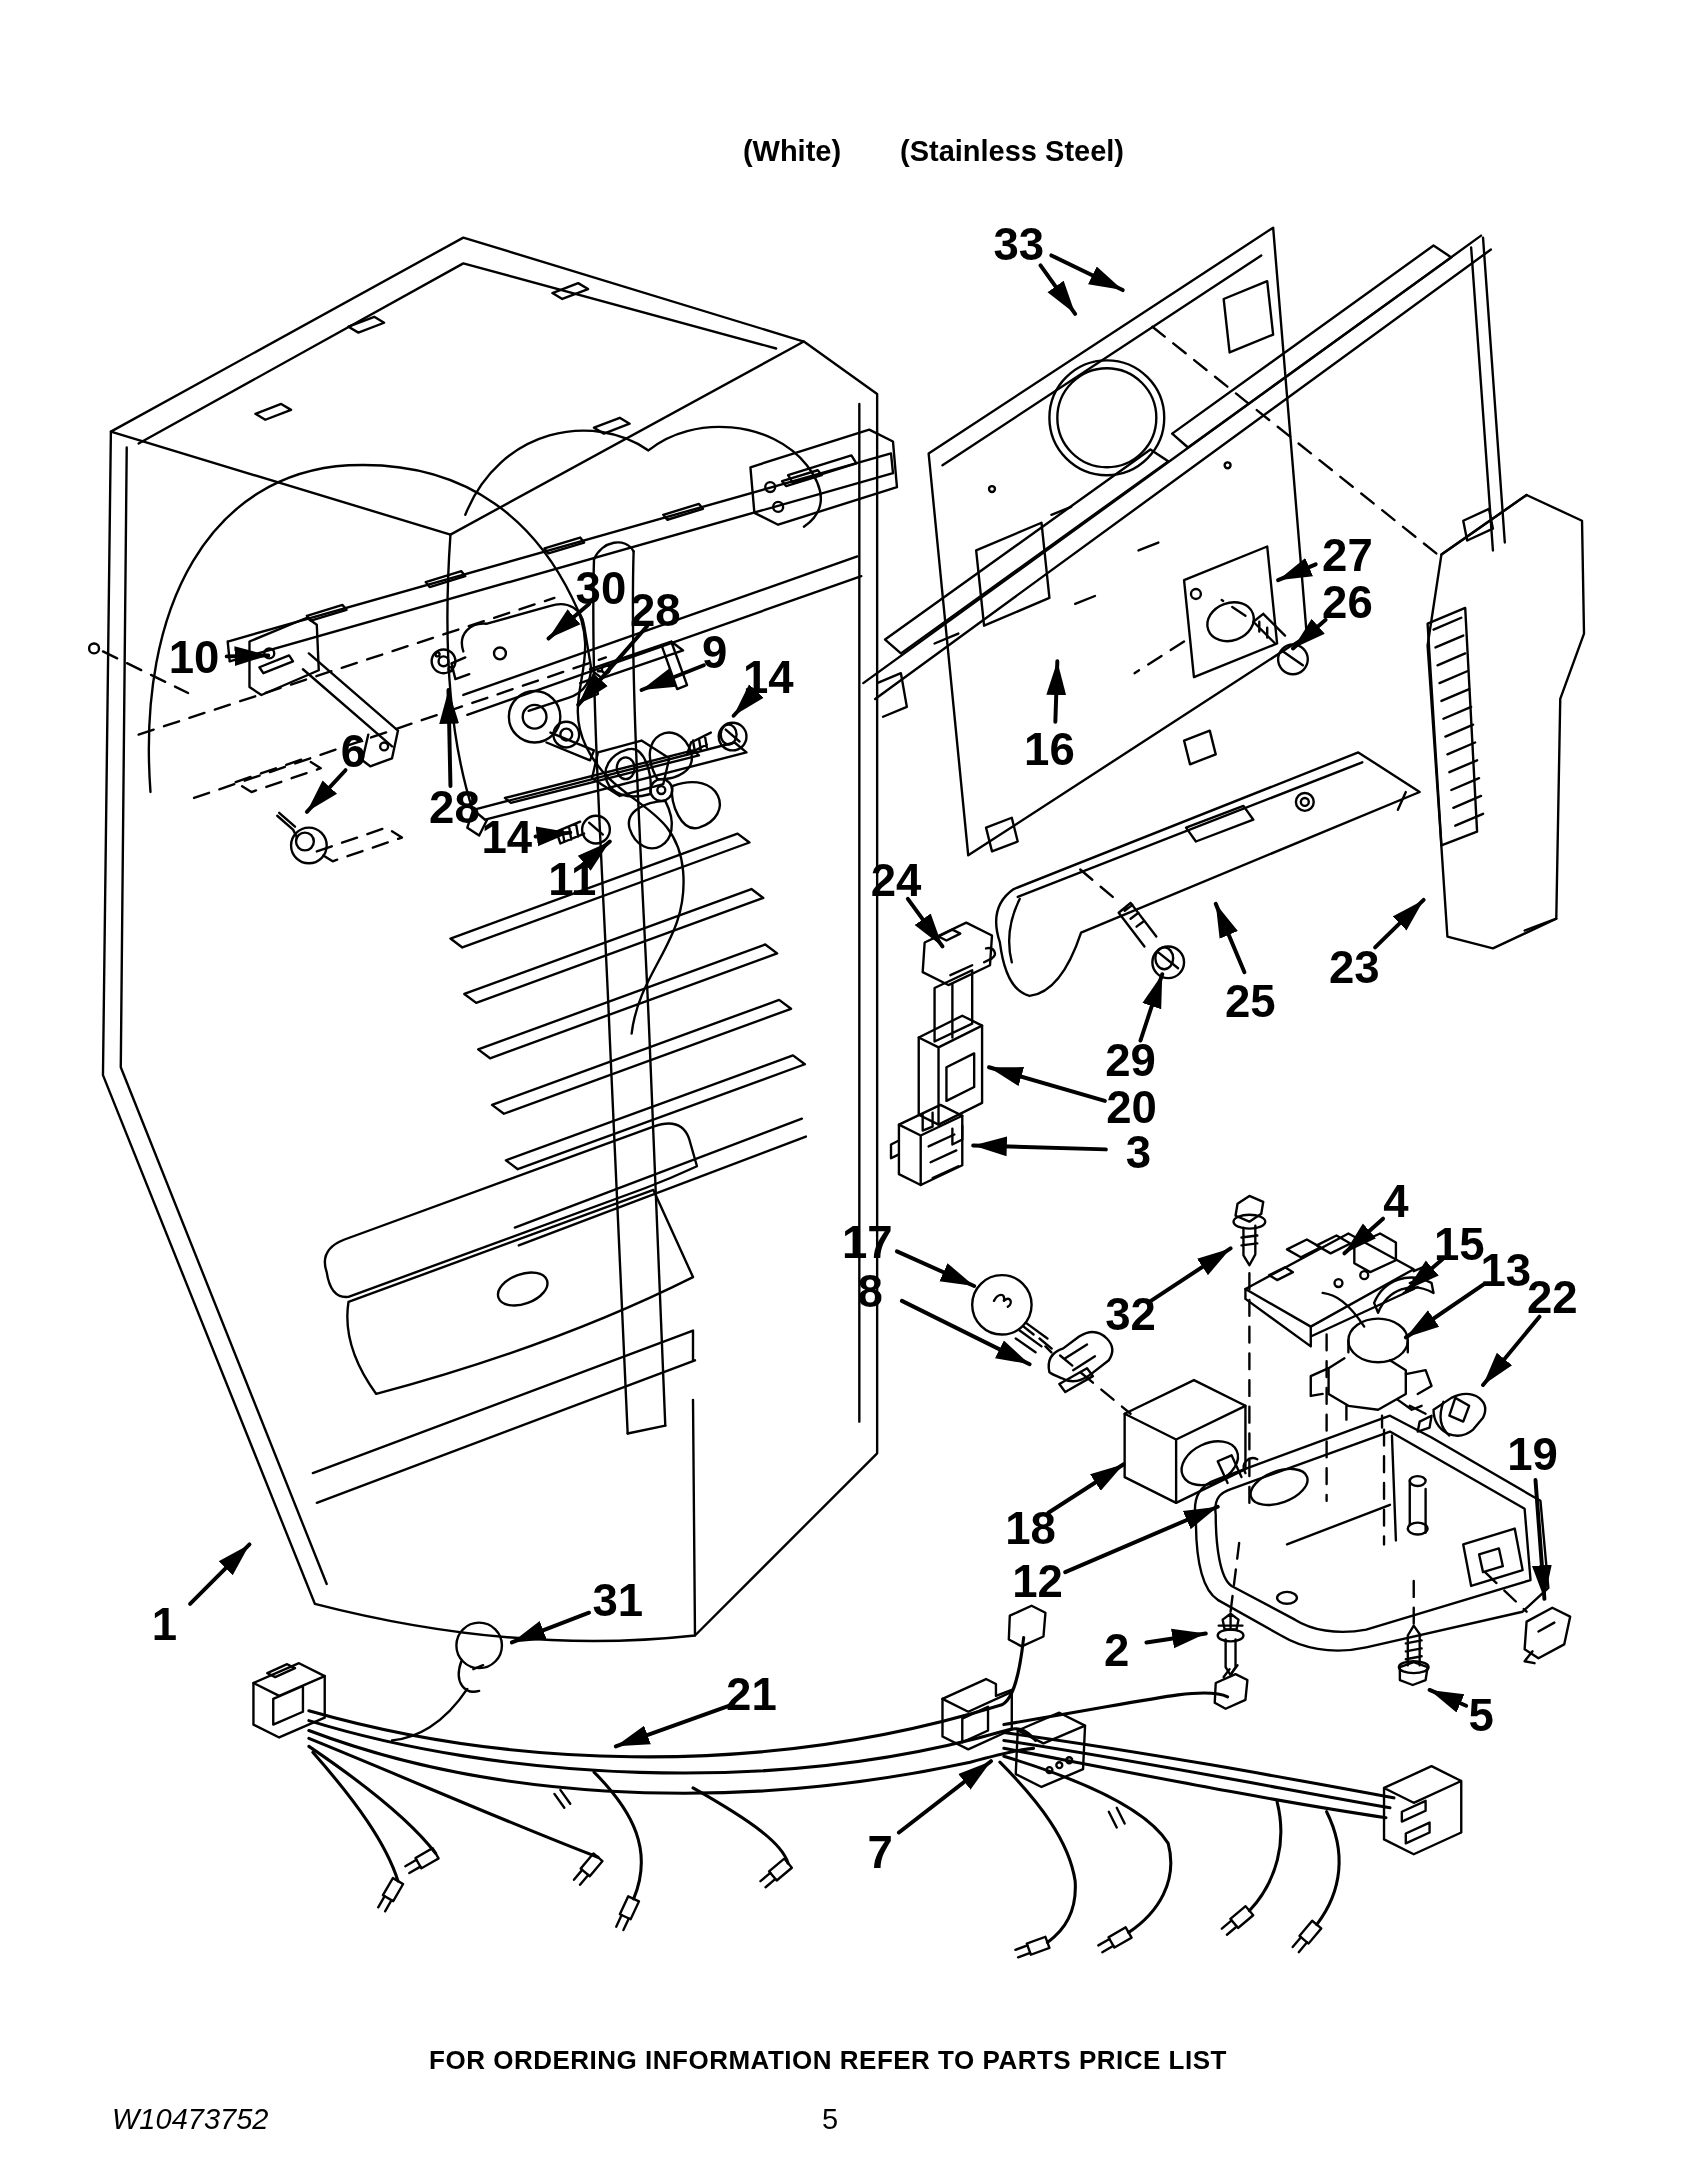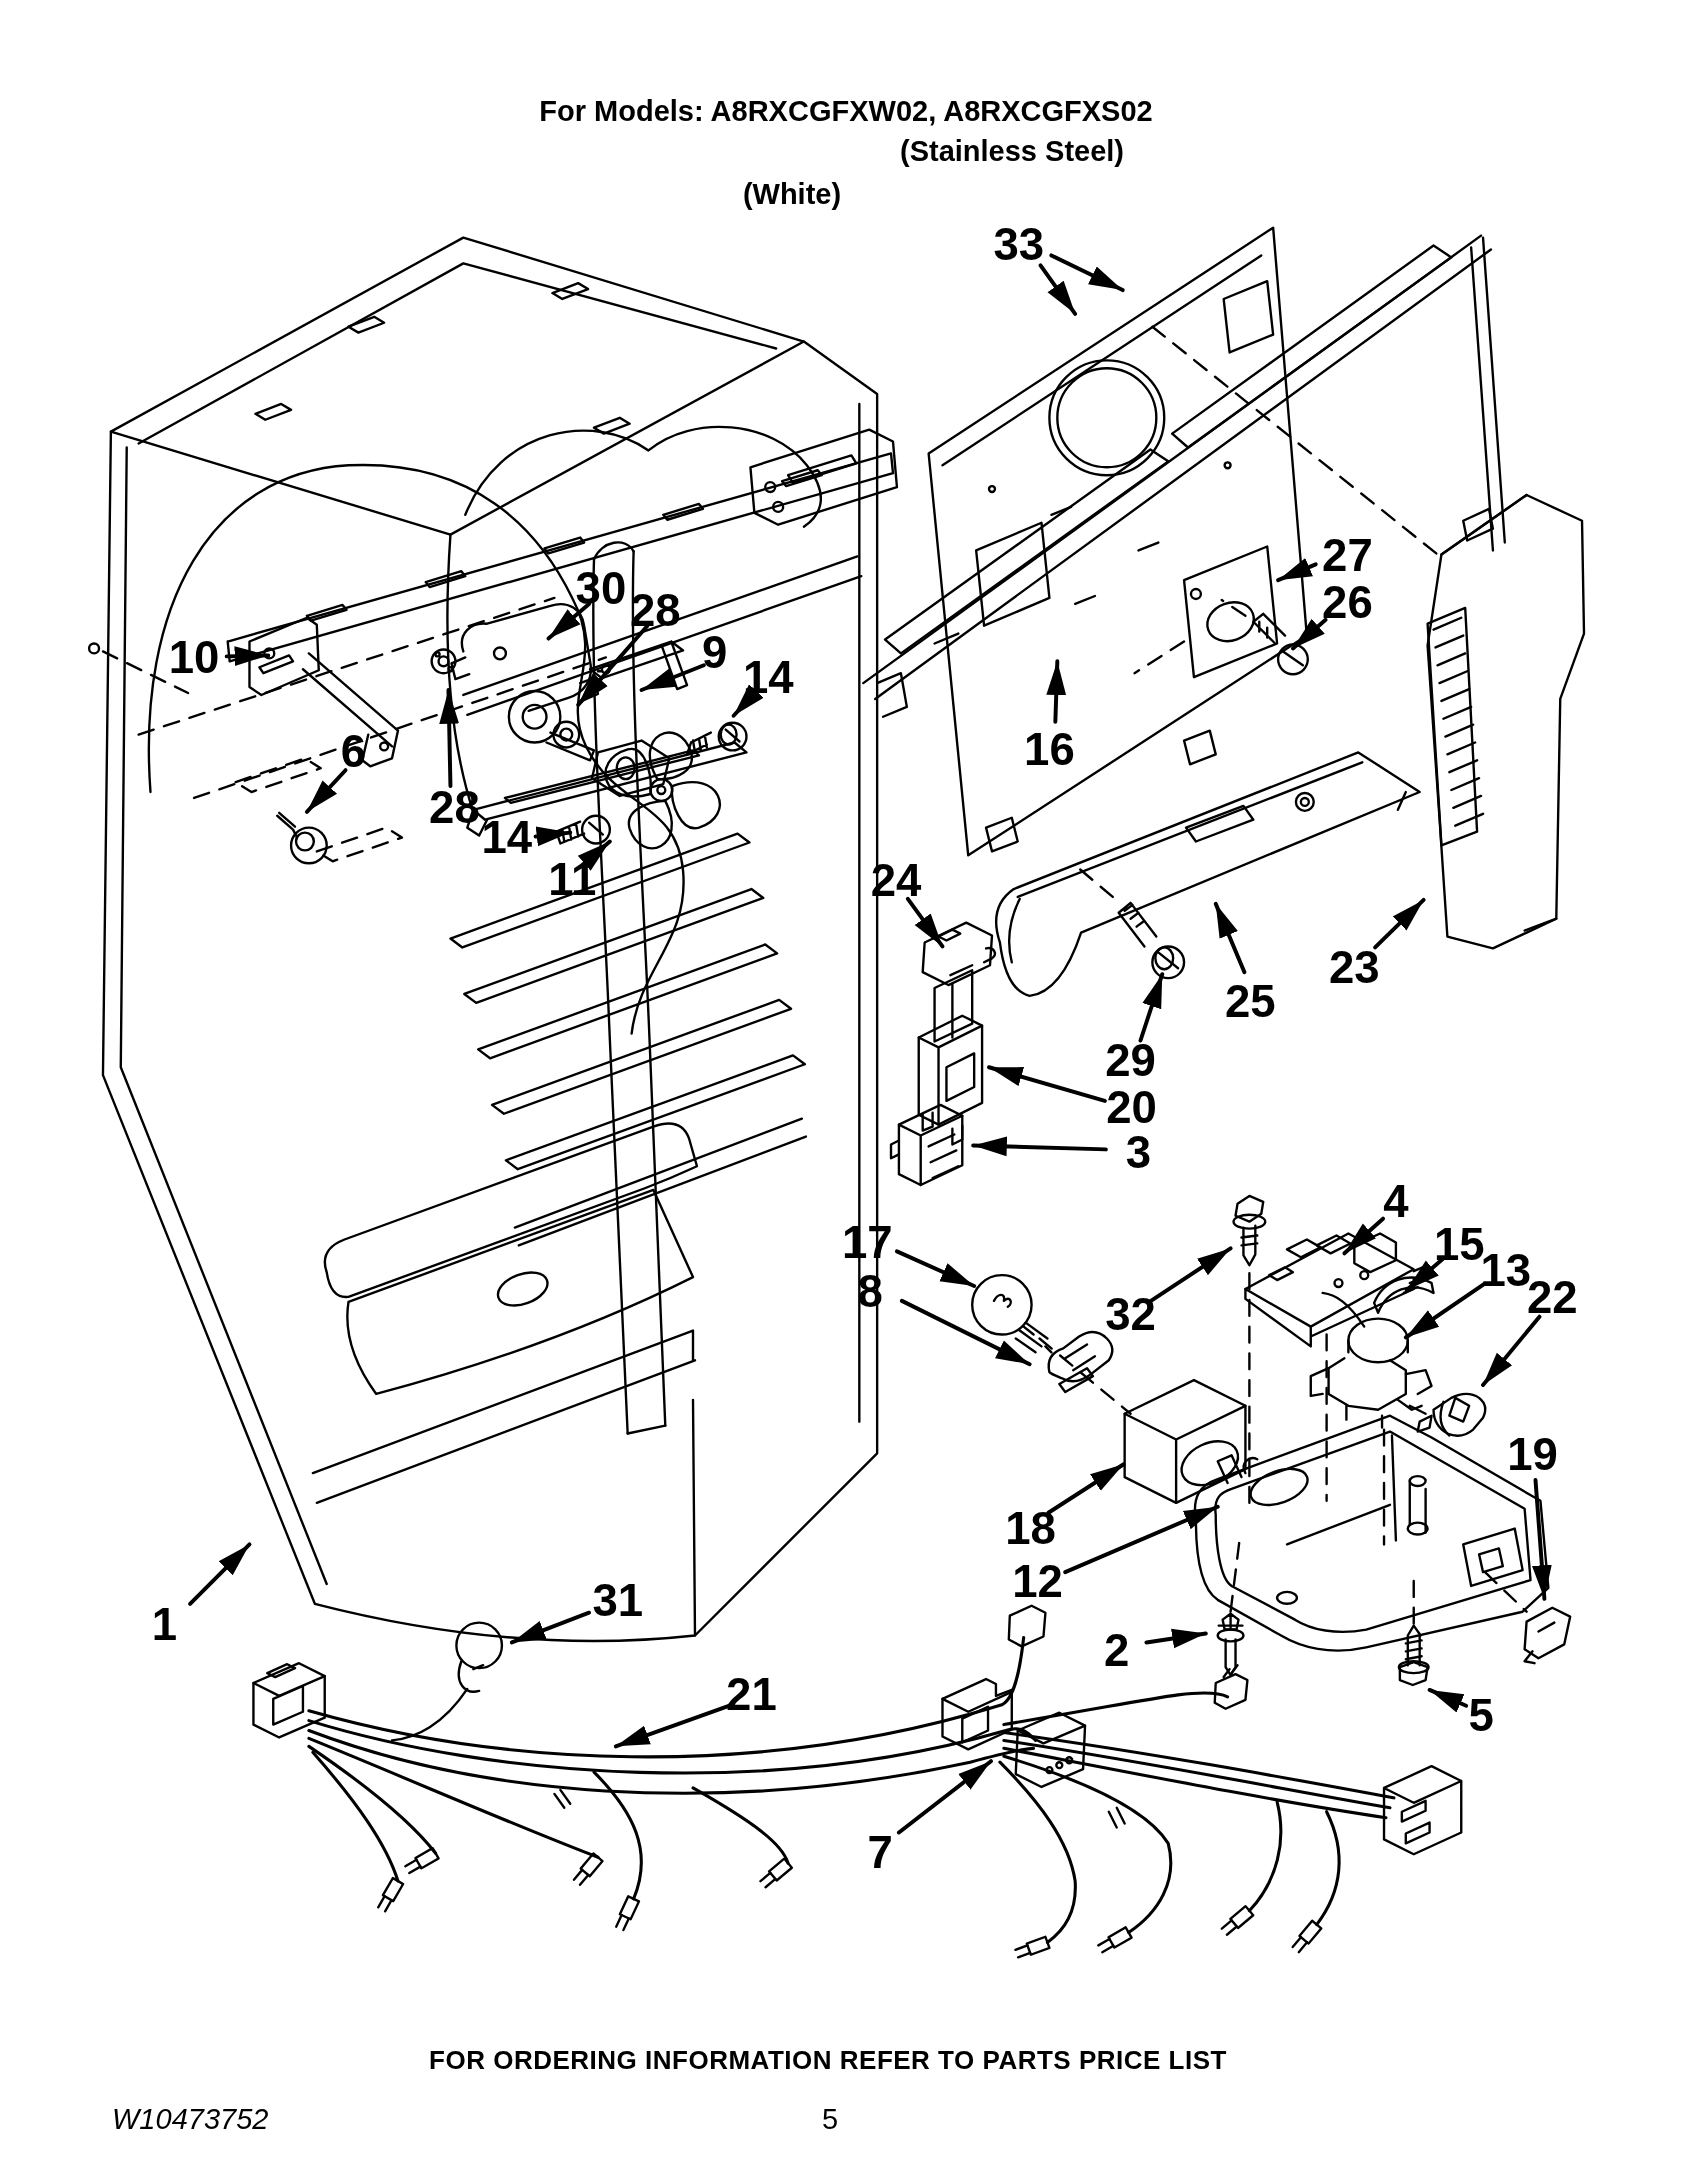--- a/index.html
+++ b/index.html
@@ -3,40 +3,39 @@
 <meta charset="utf-8">
 <style>
   html,body{margin:0;padding:0;background:#ffffff;}
   .page{position:relative;width:1684px;height:2179px;background:#ffffff;overflow:hidden;
         font-family:"Liberation Sans", sans-serif;color:#000;}
   .hdr-title{position:absolute;top:38px;left:807px;transform:translateX(-50%);
              font-size:46px;font-weight:700;letter-spacing:1px;white-space:nowrap;}
   .hdr-models{position:absolute;top:95px;left:846px;transform:translateX(-50%);
               font-size:29px;font-weight:700;white-space:nowrap;}
   .hdr-finish{position:absolute;top:135px;font-size:29px;font-weight:700;transform:translateX(-50%);white-space:nowrap;}
-  .hdr-finish.white{left:792px;margin-top:43px;}
+  .hdr-finish.white{left:792px;}
   .hdr-finish.steel{left:1012px;}
   .ftr-note{position:absolute;top:2045px;left:828px;transform:translateX(-50%);
             font-size:26px;font-weight:700;letter-spacing:0.5px;white-space:nowrap;text-align:right;}
   .ftr-doc{position:absolute;top:2103px;left:112px;font-size:29px;font-weight:400;font-style:italic;}
   .ftr-page{position:absolute;top:2103px;left:830px;transform:translateX(-50%);font-size:29px;}
   svg.diagram{position:absolute;left:0;top:0;width:1684px;height:2179px;}
   #art{stroke:#000;fill:none;stroke-width:2.4;stroke-linecap:round;stroke-linejoin:round;}
   #art .dash{stroke-dasharray:16 11;}
   #art .wire{stroke-width:3.1;}
   .callout{font-family:"Liberation Sans",sans-serif;font-weight:700;font-size:46px;
            text-anchor:middle;dominant-baseline:central;stroke:none;}
   .leader{stroke-width:4;}
 </style>
 </head>
 <body>
 
 <div class="page">
 
-  <div class="hdr-models">For Models: A8RXCGFXW02, A8RXCGFXS02</div>
   <div class="hdr-finish white">(White)</div>
   <div class="hdr-finish steel">(Stainless Steel)</div>
 
   <svg class="diagram" id="diagram-svg" viewBox="0 0 1701 2201">
     <defs>
       <marker id="arrowhead" markerUnits="userSpaceOnUse" markerWidth="38" markerHeight="28" refX="34" refY="13" orient="auto">
         <path d="M0,3 L34,13 L0,23 Z" fill="#000" stroke="none"></path>
       </marker>
       <g id="spade">
         <rect x="0" y="-6" width="20" height="12"></rect>

